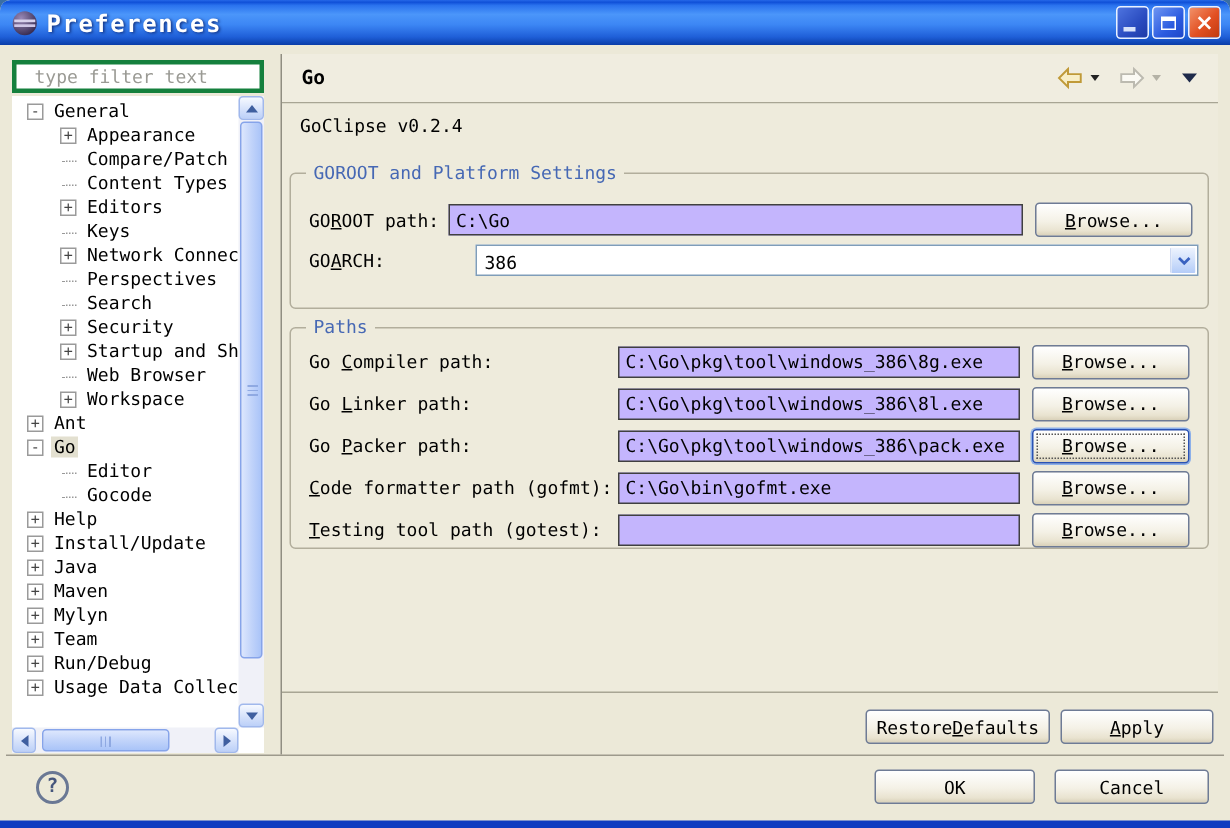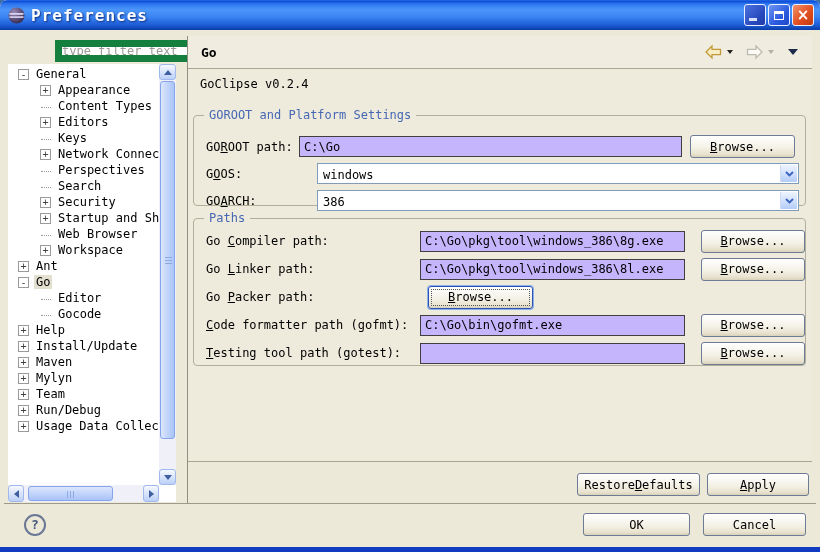--- a/index.html
+++ b/index.html
@@ -26,22 +26,22 @@
     display:flex;align-items:center;justify-content:center;position:relative;cursor:default;}
   .wbtn.min{background:linear-gradient(135deg,#4e74e0,#2a4cc0 60%,#1e3aa6);}
   .wbtn.max{background:linear-gradient(135deg,#6f96f2,#2b5be0 60%,#1e47c8);}
   .wbtn.close{background:linear-gradient(135deg,#f2926a,#e25022 55%,#c03a10);}
   .glyph-min{position:absolute;left:4px;bottom:4px;width:8px;height:3px;background:#d7e2fa;}
   .glyph-max{width:10px;height:9px;border:1px solid #fff;border-top:3px solid #fff;}
   .glyph-x{color:#fff;font-weight:bold;font-size:15px;line-height:1;font-family:"DejaVu Sans",sans-serif;}
 
   
   .filter-input{position:absolute;left:8px;top:40px;width:168px;height:22px;
-    border:7px solid #15803d;background:#fff;font:12px "DejaVu Sans Mono",monospace;
-    padding:2px 0;color:#000;margin-left:47px;}
+    border:3px solid #15803d;background:#fff;font:12px "DejaVu Sans Mono",monospace;
+    padding:2px 12px;color:#000;}
   .filter-input::placeholder{color:#9a9a94;}
   .treepanel{position:absolute;left:8px;top:64px;width:168px;height:438px;background:#fff;}
   .treerows{position:absolute;left:0;top:2px;right:17px;bottom:17px;overflow:hidden;}
   .trow{display:flex;align-items:center;height:16px;white-space:nowrap;
     padding-left:10px;font-size:12px;cursor:default;}
   .trow.lvl1{padding-left:32px;}
   .tgl{flex:0 0 11px;width:11px;height:11px;border:1px solid #9a9a9a;background:#fff;
     font:10px/9px "DejaVu Sans Mono",monospace;text-align:center;margin-right:5px;color:#444;position:relative;}
   .trow.leaf .tgl{border-color:transparent;background:transparent;}
   .trow.leaf .tgl::after{content:"";position:absolute;left:0;right:-1px;top:5px;border-top:1px dotted #999;}
@@ -83,21 +83,21 @@
   .contentarea{position:absolute;left:188px;top:69px;width:624px;height:392px;background:#eeebdc;}
   .version{position:absolute;left:12px;top:8px;font-size:12px;}
 
   .group{position:absolute;left:5px;width:613px;border:1px solid #b2ae9c;border-radius:4px;}
   .group-title{position:absolute;left:10px;top:-8px;background:#eeebdc;padding:0 5px;
     font-size:12px;color:#4668b4;}
   .g1{top:46px;height:91px;}
   .g2{top:149px;height:148px;}
   .grow{display:flex;align-items:center;height:27px;padding-left:12px;}
   .g1 .grow:first-of-type{margin-top:17px;}
-  .g2 .grow{height:28px;gap:8px;}
+  .g2 .grow{height:28px;}
   .g2 .grows{padding-top:8px;}
   .flabel{font-size:12px;white-space:nowrap;}
   .g1 .flabel.w1{flex:0 0 93px;}
   .g1 .flabel.w2{flex:0 0 111px;}
   .g2 .flabel{flex:0 0 206px;}
   .mn{text-decoration:underline;}
   .tfield{height:21px;border:1px solid #404040;background:#c4b5fd;
     font:12px "DejaVu Sans Mono",monospace;padding:2px 4px;color:#000;}
   .g1 .tfield{width:383px;}
   .g2 .tfield{width:268px;}
@@ -168,20 +168,24 @@
         <div class="trow lvl0 minus">
           <span class="tgl"></span>
           <span class="tlb">General</span>
         </div>
 
         <div class="trow lvl1 plus">
           <span class="tgl"></span>
           <span class="tlb">Appearance</span>
         </div>
 
+        <div class="trow lvl1 leaf">
+          <span class="tgl"></span>
+          <span class="tlb">Compare/Patch</span>
+        </div>
 
         <div class="trow lvl1 leaf">
           <span class="tgl"></span>
           <span class="tlb">Content Types</span>
         </div>
 
         <div class="trow lvl1 plus">
           <span class="tgl"></span>
           <span class="tlb">Editors</span>
         </div>
@@ -250,20 +254,24 @@
         <div class="trow lvl0 plus">
           <span class="tgl"></span>
           <span class="tlb">Help</span>
         </div>
 
         <div class="trow lvl0 plus">
           <span class="tgl"></span>
           <span class="tlb">Install/Update</span>
         </div>
 
+        <div class="trow lvl0 plus">
+          <span class="tgl"></span>
+          <span class="tlb">Java</span>
+        </div>
 
         <div class="trow lvl0 plus">
           <span class="tgl"></span>
           <span class="tlb">Maven</span>
         </div>
 
         <div class="trow lvl0 plus">
           <span class="tgl"></span>
           <span class="tlb">Mylyn</span>
         </div>
@@ -331,31 +339,20 @@
       <span class="group-title">GOROOT and Platform Settings</span>
       <div class="grow">
         <span class="flabel w1"><span>GO</span><span class="mn">R</span><span>OOT path:</span></span>
         <input class="tfield" value="C:\Go" style="">
         <button class="xpbtn browse">
             <span class="mn">B</span>
             <span>rowse...</span>
           </button>
       </div>
       <div class="grow">
-        <span class="flabel w2"><span>G</span><span class="mn">O</span><span>OS:</span></span>
-        <span class="combo">
-          <span class="val">windows</span>
-          <span class="cbtn">
-            <svg width="9" height="6" viewBox="0 0 9 6">
-                <polyline points="1,1 4.5,4.5 8,1" fill="none" stroke="#3a62c0" stroke-width="1.8"></polyline>
-              </svg>
-          </span>
-        </span>
-      </div>
-      <div class="grow">
         <span class="flabel w2"><span>GO</span><span class="mn">A</span><span>RCH:</span></span>
         <span class="combo">
           <span class="val">386</span>
           <span class="cbtn">
             <svg width="9" height="6" viewBox="0 0 9 6">
                 <polyline points="1,1 4.5,4.5 8,1" fill="none" stroke="#3a62c0" stroke-width="1.8"></polyline>
               </svg>
           </span>
         </span>
       </div>
@@ -378,20 +375,21 @@
             <span class="flabel"><span>Go </span><span class="mn">L</span><span>inker path:</span></span>
             <input class="tfield" value="C:\Go\pkg\tool\windows_386\8l.exe" style="">
             <button class="xpbtn browse plain">
               <span class="mn">B</span>
               <span>rowse...</span>
             </button>
           </div>
 
           <div class="grow">
             <span class="flabel"><span>Go </span><span class="mn">P</span><span>acker path:</span></span>
+            <input class="tfield" value="C:\Go\pkg\tool\windows_386\pack.exe" style="">
             <button class="xpbtn browse focused">
               <span class="mn">B</span>
               <span>rowse...</span>
             </button>
           </div>
 
           <div class="grow">
             <span class="flabel"><span></span><span class="mn">C</span><span>ode formatter path (gofmt):</span></span>
             <input class="tfield" value="C:\Go\bin\gofmt.exe" style="">
             <button class="xpbtn browse plain">

